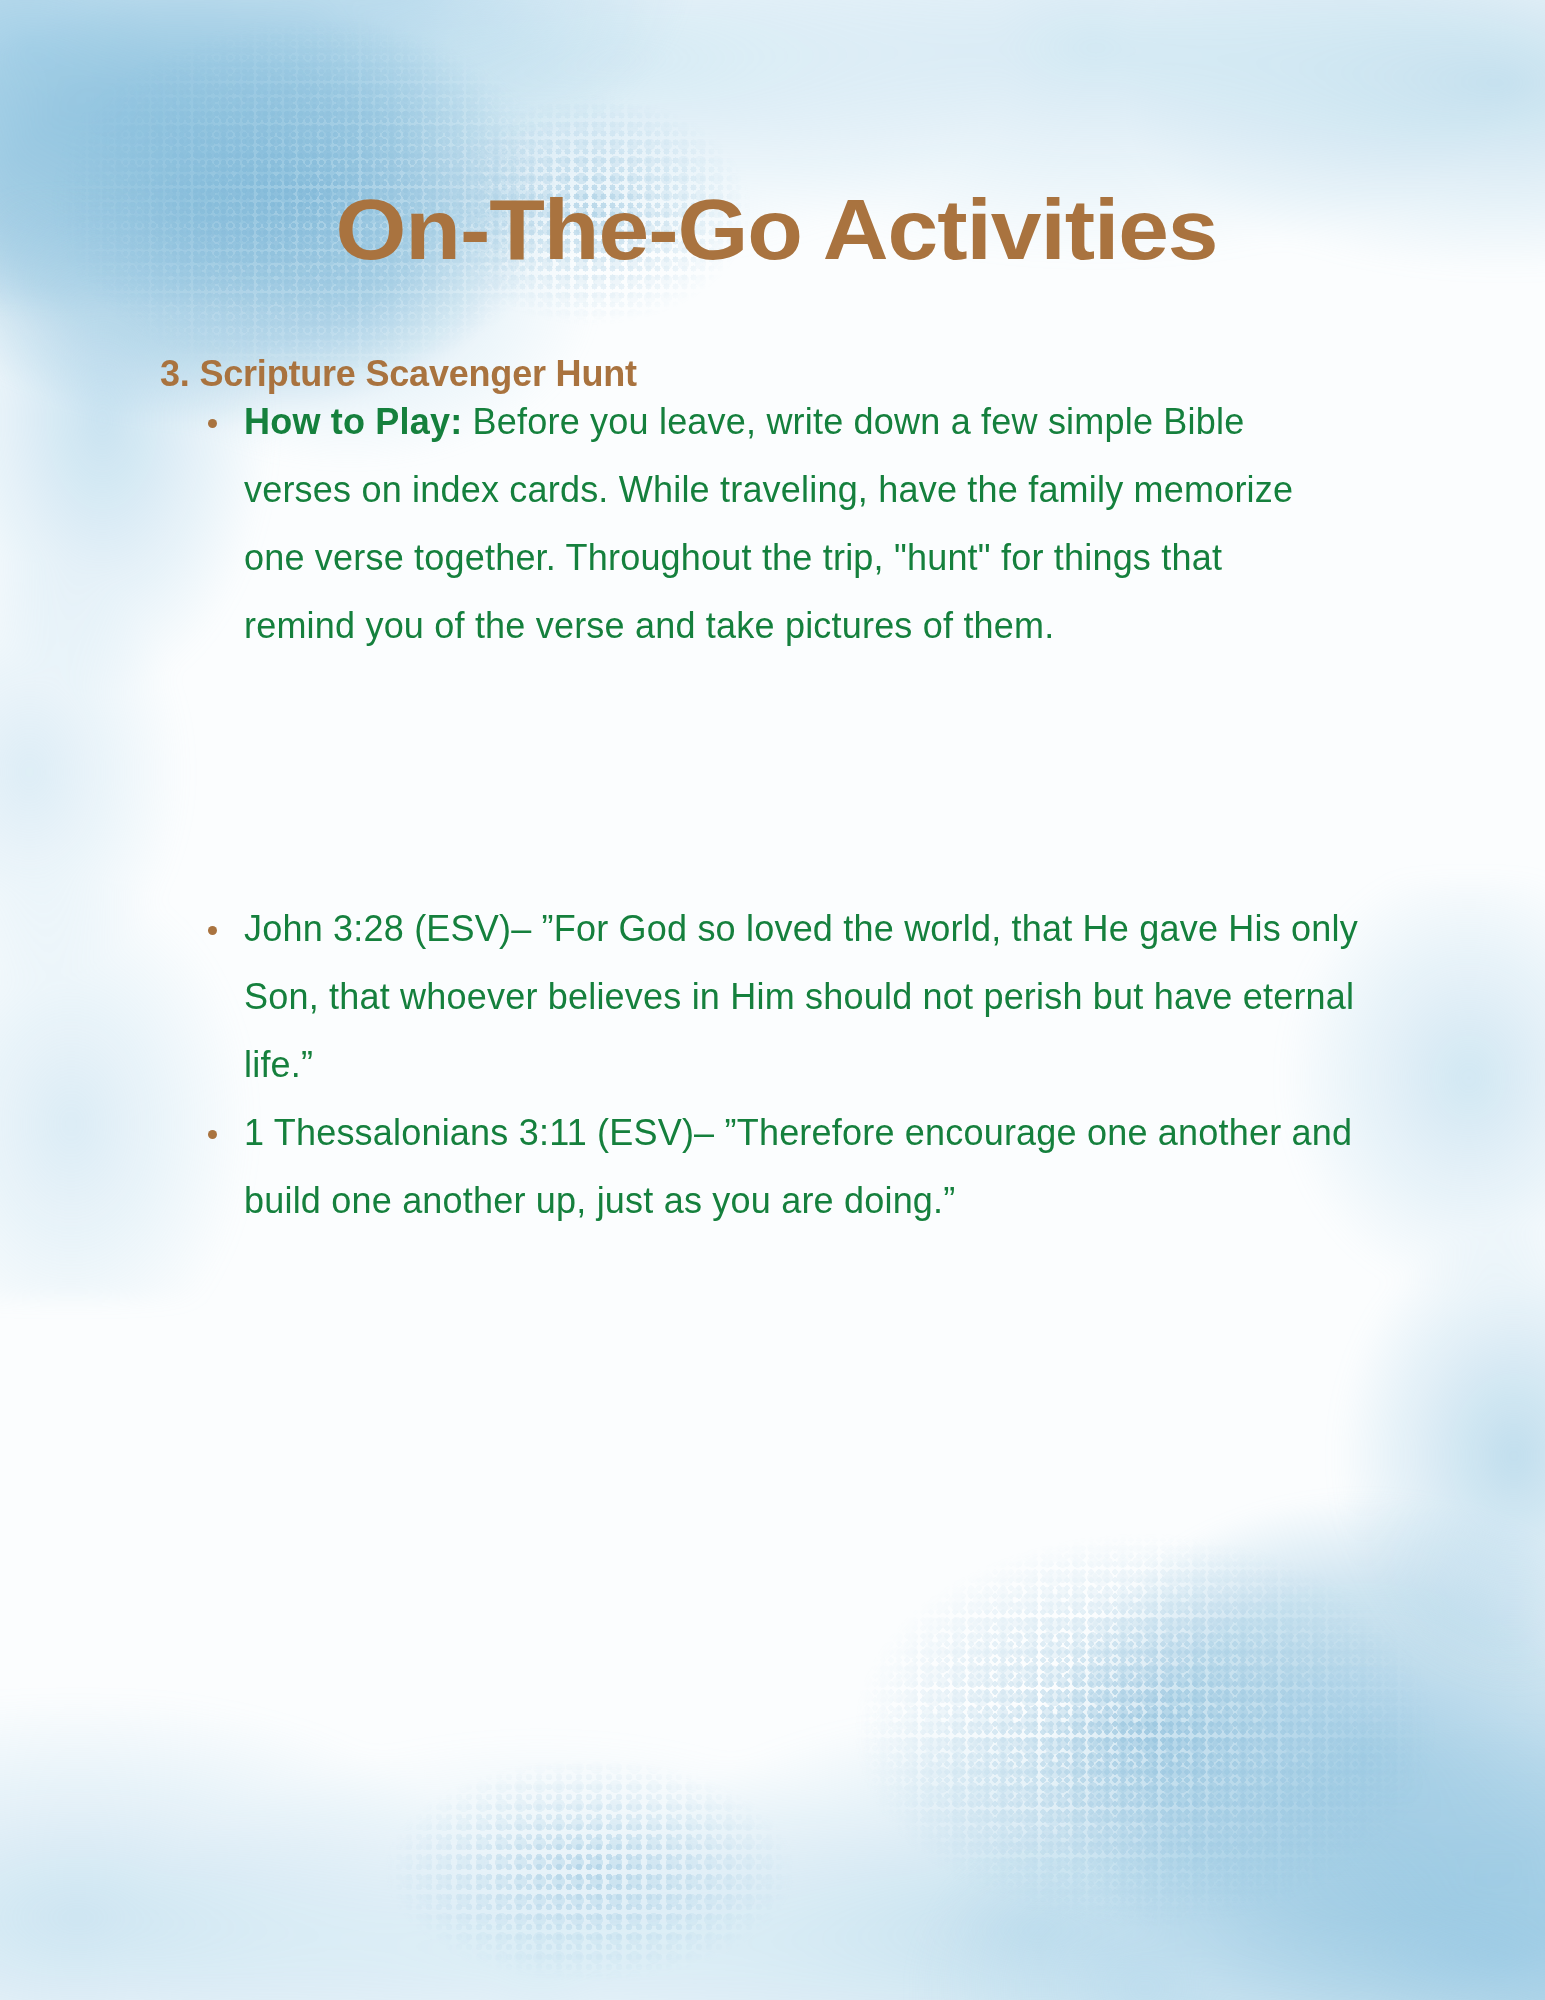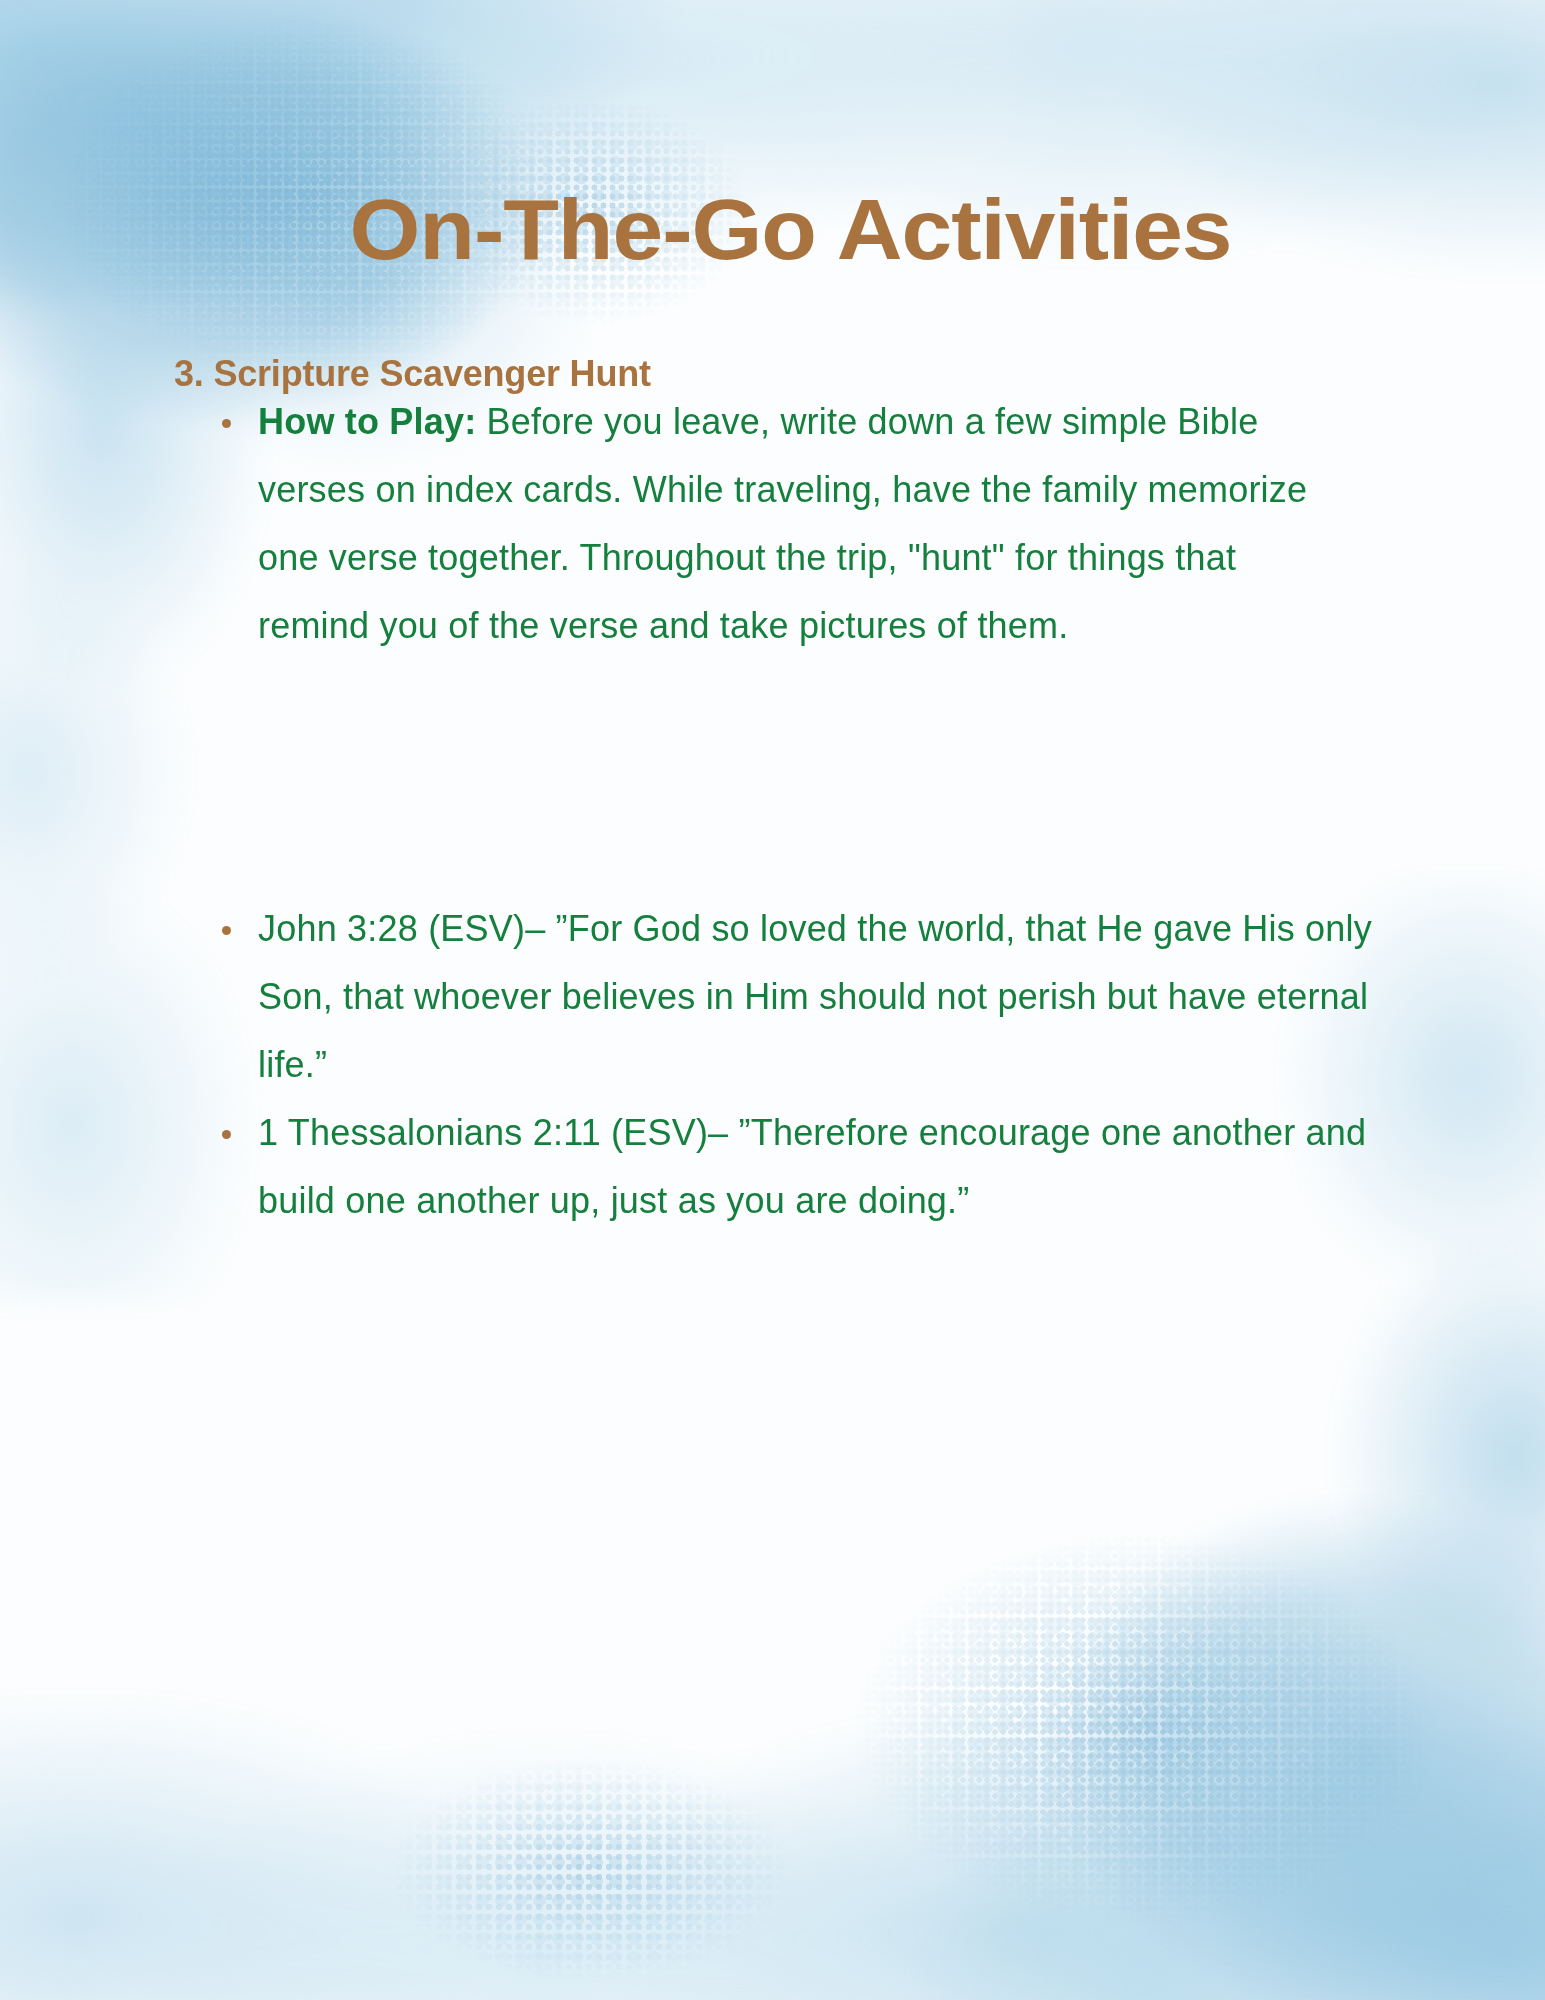--- a/index.html
+++ b/index.html
@@ -159,21 +159,21 @@
       radial-gradient(circle, rgba(126,184,216,0.5) 46%, rgba(126,184,216,0) 50%);
     background-size: 10px 10px, 19px 19px;
     background-position: 4px 12px, 48px 30px;
     -webkit-mask-image: radial-gradient(ellipse 55% 52% at 50% 60%, #000 0%, rgba(0,0,0,0) 72%);
     mask-image: radial-gradient(ellipse 55% 52% at 50% 60%, #000 0%, rgba(0,0,0,0) 72%);
   }
 
   
   .content {
     position: absolute;
-    left: 18px;
+    left: 4px;
     top: 0;
     width: 1370px;
     height: 2000px;
     z-index: 5;
     border-radius: 9px;
   }
 
   .title {
     position: absolute;
     left: 0;
@@ -273,18 +273,18 @@
         <span class="lead">How to Play:</span><span> Before you leave, write down a few simple Bible verses on index cards. While traveling, have the family memorize one verse together. Throughout the trip, "hunt" for things that remind you of the verse and take pictures of them.</span>
       </li>
     </ul>
 
 
     <ul class="bullets verse-list">
       <li class="bullet">
         <span>John 3:28 (ESV)– ”For God so loved the world, that He gave His only Son, that whoever believes in Him should not perish but have eternal life.”</span>
       </li>
       <li class="bullet">
-        <span>1 Thessalonians 2:11 (ESV)– ”Therefore encourage one another and build one another up, just as you are doing.”</span>
+        <span>1 Thessalonians 3:11 (ESV)– ”Therefore encourage one another and build one another up, just as you are doing.”</span>
       </li>
     </ul>
 
   </div>
 </div>
 
 </body></html>

